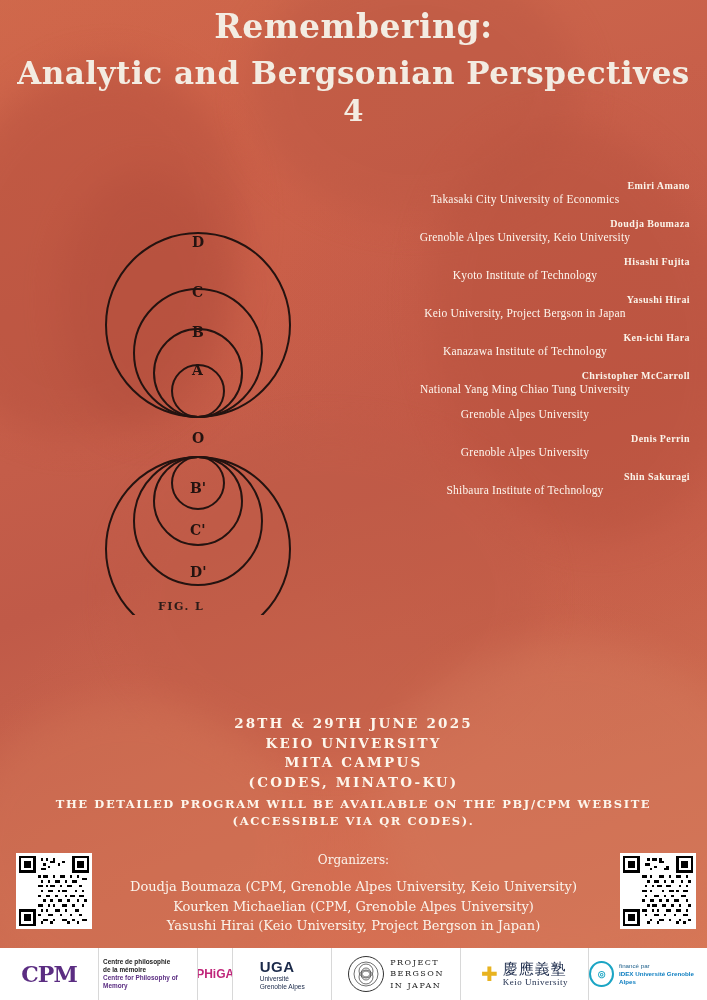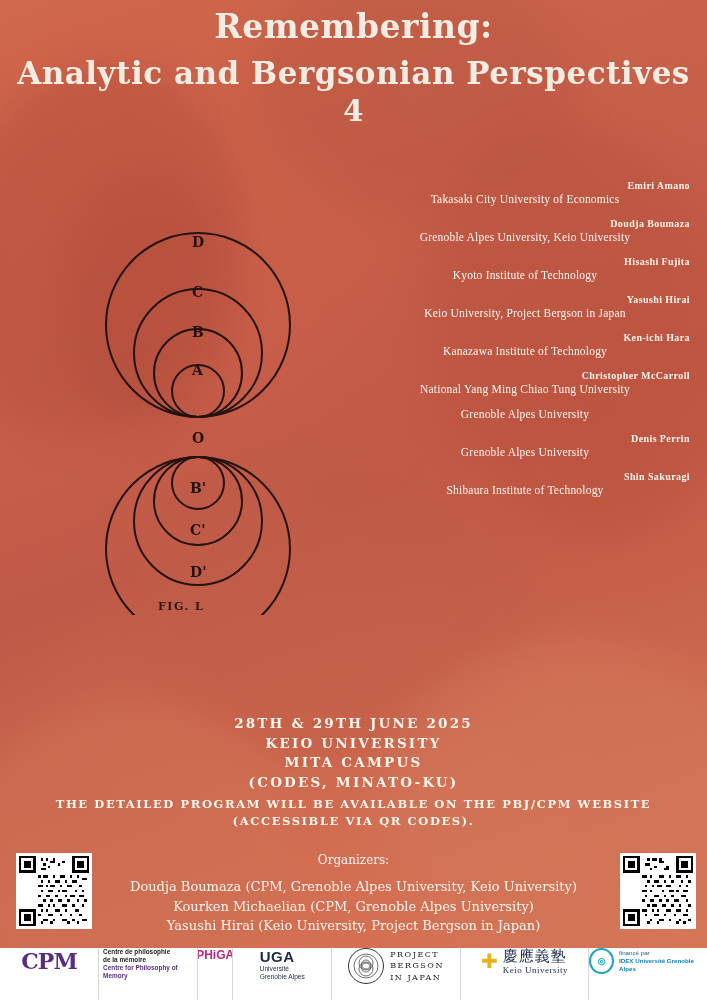--- a/index.html
+++ b/index.html
@@ -167,21 +167,21 @@
     width: 707px;
     height: 52px;
     background: #ffffff;
     display: flex;
     align-items: stretch;
   }
   .logo-cell {
     flex: 1 1 0;
     border-right: 1px solid #d8d8d8;
     display: flex;
-    align-items: flex-start;
+    align-items: center;
     justify-content: center;
     position: relative;
     overflow: hidden;
   }
   .logo-cell:last-child { border-right: none; }
 
   .cpm-text {
     font-family: "DejaVu Serif", serif;
     font-weight: bold;
     font-size: 22px;

